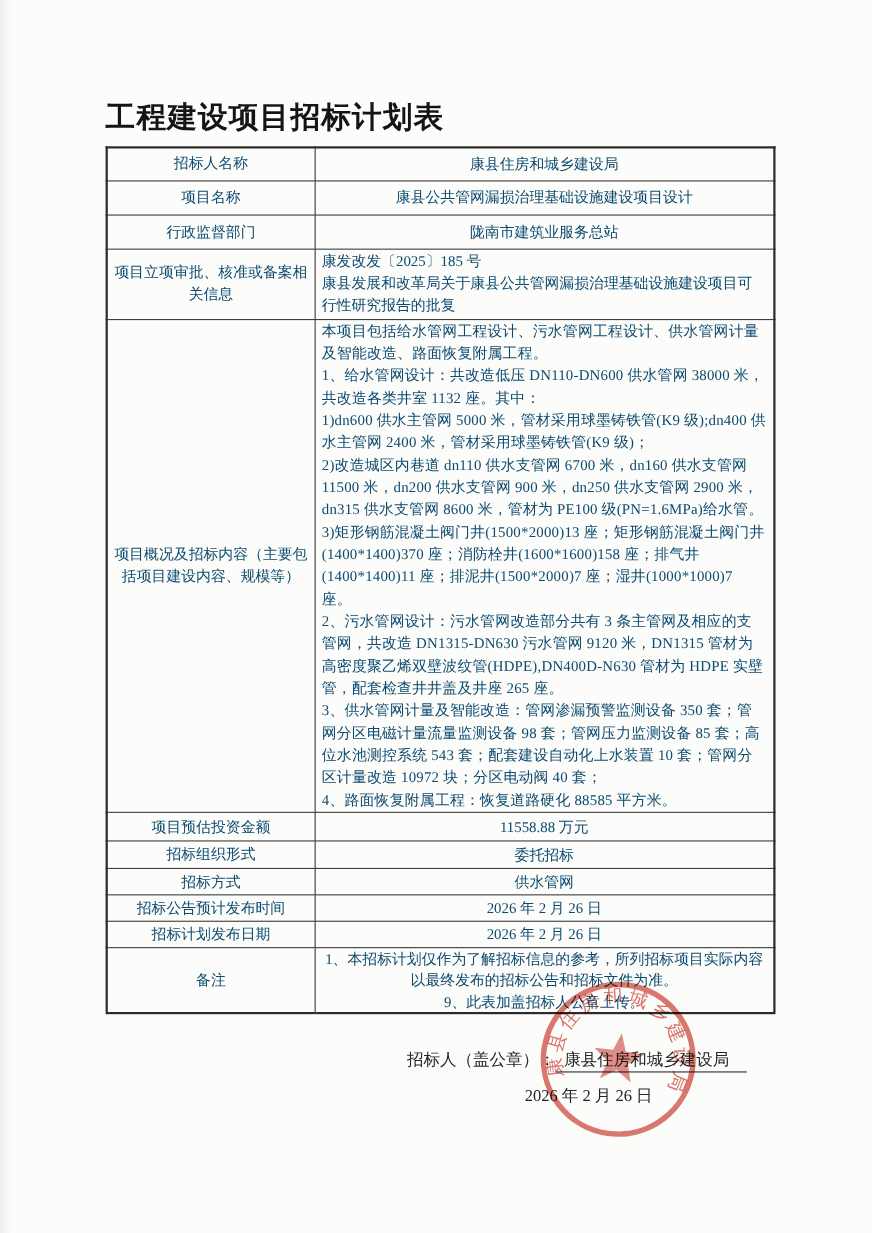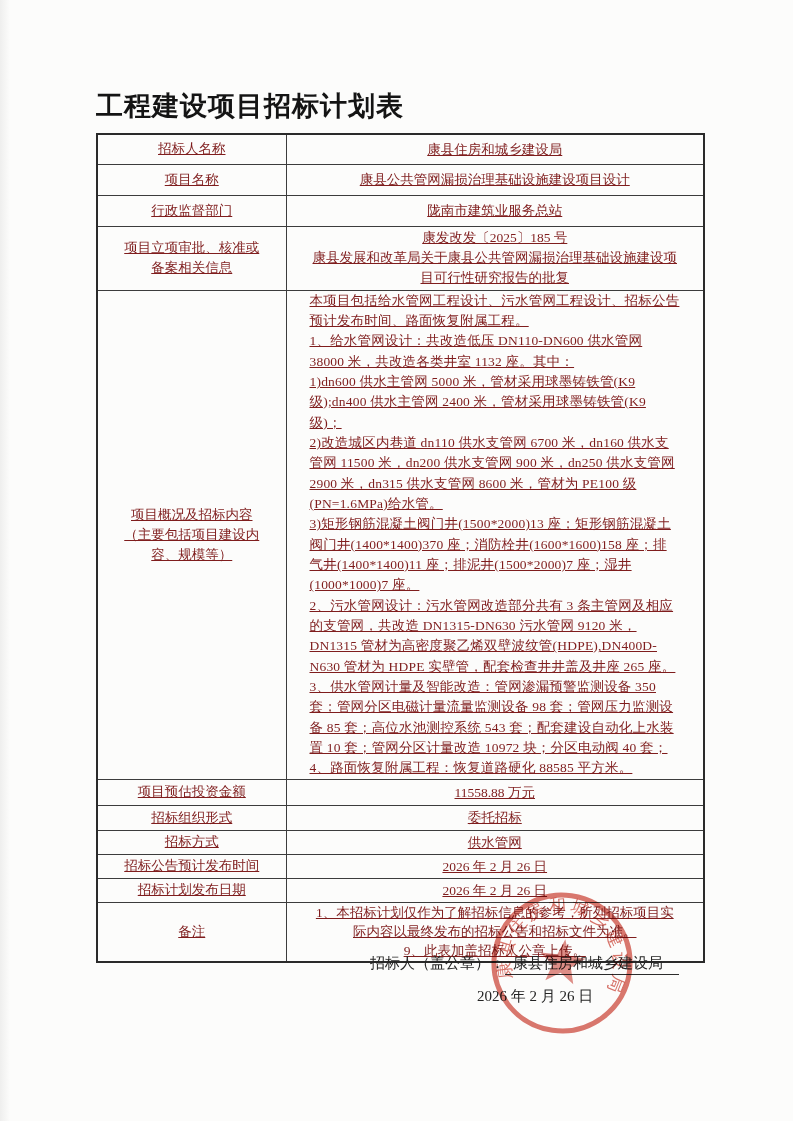--- a/index.html
+++ b/index.html
@@ -34,38 +34,37 @@
     position:absolute;
     left:96px;top:133px;
     width:607px;
     border-collapse:collapse;
     table-layout:fixed;
     background:transparent;
   }
   table.bid-table td{
     border:1px solid #3c3c3c;
     font-size:13.5px;
-    color:#7f1d1d;
-    padding:0 23px;
+    color:#0c4a6e;
+    padding:0 6px;
     vertical-align:middle;
     overflow:hidden;
-    text-decoration:underline;
   }
   table.bid-table{border:2px solid #2a2a2a;}
   table.bid-table tr:last-child td{border-bottom:2px solid #2a2a2a;}
   col.c-label{width:189px;}
   col.c-value{width:418px;}
   td.lbl{text-align:center;line-height:20px;}
   td.val{text-align:center;line-height:19px;}
   tr.r1{height:30px;} tr.r2{height:31px;} tr.r3{height:31px;}
   tr.r4{height:64px;} tr.r5{height:428px;}
   tr.r6{height:26px;} tr.r7{height:26px;} tr.r8{height:25px;}
   tr.r9{height:24px;} tr.r10{height:24px;} tr.r11{height:24px;}
   tr.r12{height:58px;}
-  td.val-approval{line-height:20px;text-align:center;vertical-align:middle;padding:2px 10px;}
+  td.val-approval{line-height:20px;text-align:left;vertical-align:middle;padding:2px 10px;}
   td.val-overview{
     vertical-align:top;
     text-align:left;
     padding:2px 7px 0 8px;
     line-height:20.35px;
     letter-spacing:0.2px;
   }
   td.val-overview p{margin:0;}
   td.val-remarks{
     vertical-align:middle;
@@ -132,21 +131,21 @@
       <tr class="r4">
         <td class="lbl">项目立项审批、核准或备案相关信息</td>
         <td class="val val-approval">
           <div>康发改发〔2025〕185 号</div>
           <div>康县发展和改革局关于康县公共管网漏损治理基础设施建设项目可行性研究报告的批复</div>
         </td>
       </tr>
       <tr class="r5">
         <td class="lbl">项目概况及招标内容（主要包括项目建设内容、规模等）</td>
         <td class="val val-overview">
-          <p>本项目包括给水管网工程设计、污水管网工程设计、招标公告预计发布时间、路面恢复附属工程。</p>
+          <p>本项目包括给水管网工程设计、污水管网工程设计、供水管网计量及智能改造、路面恢复附属工程。</p>
           <p>1、给水管网设计：共改造低压 DN110-DN600 供水管网 38000 米，共改造各类井室 1132 座。其中：</p>
           <p>1)dn600 供水主管网 5000 米，管材采用球墨铸铁管(K9 级);dn400 供水主管网 2400 米，管材采用球墨铸铁管(K9 级)；</p>
           <p>2)改造城区内巷道 dn110 供水支管网 6700 米，dn160 供水支管网 11500 米，dn200 供水支管网 900 米，dn250 供水支管网 2900 米，dn315 供水支管网 8600 米，管材为 PE100 级(PN=1.6MPa)给水管。</p>
           <p>3)矩形钢筋混凝土阀门井(1500*2000)13 座；矩形钢筋混凝土阀门井(1400*1400)370 座；消防栓井(1600*1600)158 座；排气井(1400*1400)11 座；排泥井(1500*2000)7 座；湿井(1000*1000)7 座。</p>
           <p>2、污水管网设计：污水管网改造部分共有 3 条主管网及相应的支管网，共改造 DN1315-DN630 污水管网 9120 米，DN1315 管材为高密度聚乙烯双壁波纹管(HDPE),DN400D-N630 管材为 HDPE 实壁管，配套检查井井盖及井座 265 座。</p>
           <p>3、供水管网计量及智能改造：管网渗漏预警监测设备 350 套；管网分区电磁计量流量监测设备 98 套；管网压力监测设备 85 套；高位水池测控系统 543 套；配套建设自动化上水装置 10 套；管网分区计量改造 10972 块；分区电动阀 40 套；</p>
           <p>4、路面恢复附属工程：恢复道路硬化 88585 平方米。</p>
         </td>
       </tr>
       <tr class="r7">

